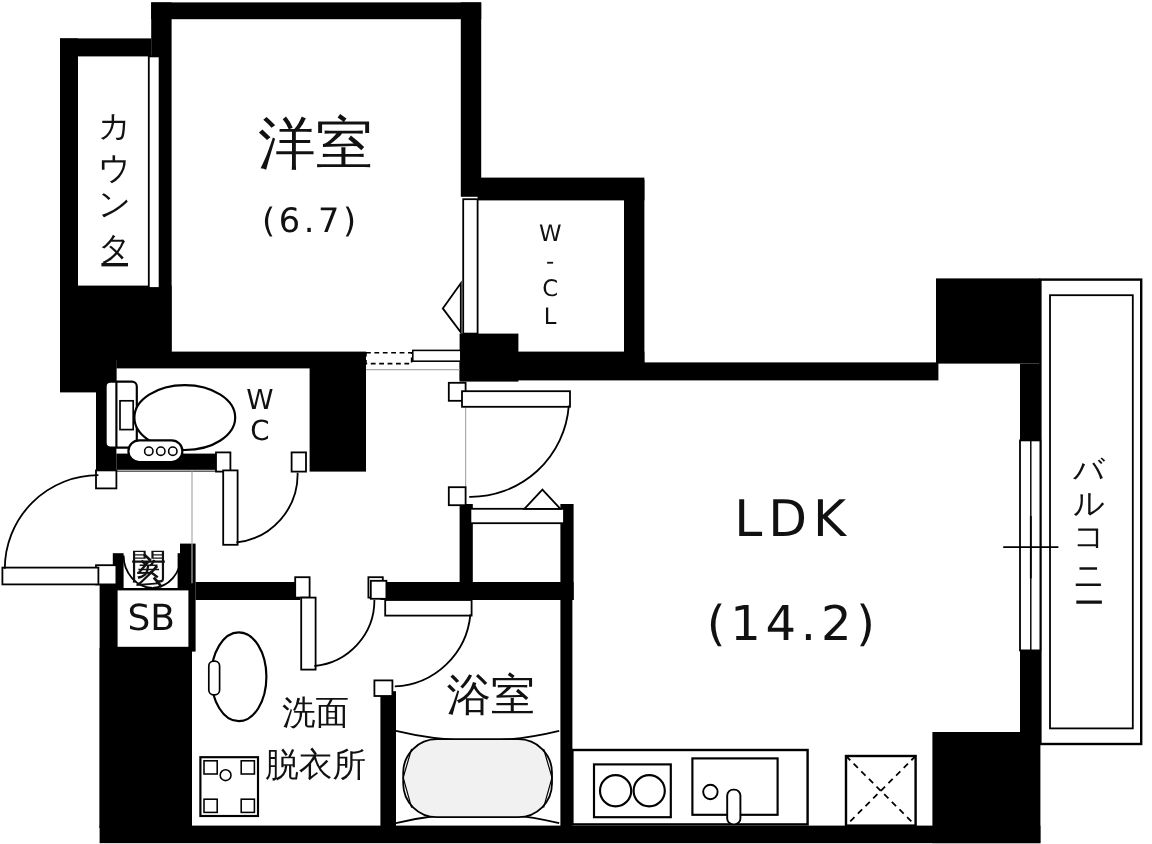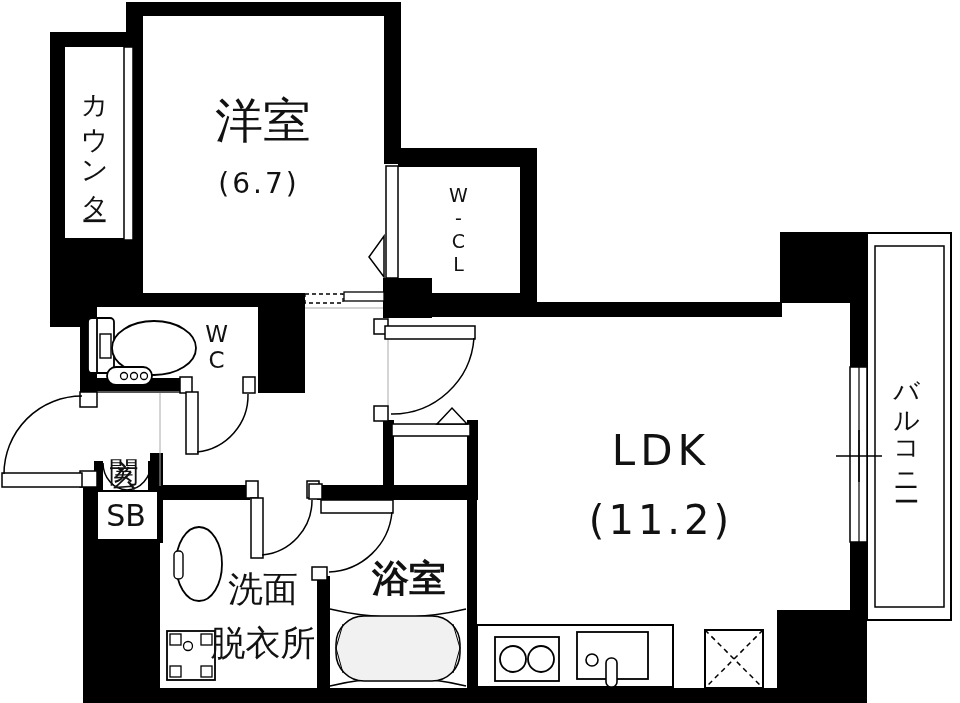--- a/index.html
+++ b/index.html
@@ -185,24 +185,24 @@
   <div class="lbl vert" style="left:95px;top:143px;font-size:27px;">カウンター</div>
 
   <div class="lbl vert" style="left:458px;top:230px;font-size:19px;letter-spacing:1px;">W-CL</div>
 
   <div class="lbl vert" style="left:216px;top:347px;font-size:23px;letter-spacing:0;">WC</div>
 
   <div class="lbl vert" style="left:124px;top:436px;font-size:29px;letter-spacing:0;">玄関</div>
 
   <div class="lbl" style="left:126px;top:516px;font-size:30px;">SB</div>
 
-  <div class="lbl" style="left:263px;top:616px;font-size:35px;">洗面
+  <div class="lbl" style="left:263px;top:616px;font-size:28px;">洗面
 脱衣所</div>
 
-  <div class="lbl" style="left:409px;top:579px;font-size:37px;font-weight:bold;">浴室</div>
-
-
-  <div class="lbl" style="left:661px;top:451px;font-size:42px;letter-spacing:5px;">LDK</div>
-  <div class="lbl num" style="left:661px;top:520px;font-size:40px;letter-spacing:4px;">(11.2)</div>
+  <div class="lbl" style="left:409px;top:579px;font-size:37px;">浴室</div>
+
+
+  <div class="lbl" style="left:661px;top:432px;font-size:42px;letter-spacing:5px;">LDK</div>
+  <div class="lbl num" style="left:661px;top:520px;font-size:40px;letter-spacing:4px;">(14.2)</div>
 
   <div class="lbl vert" style="left:907px;top:426px;font-size:26px;">バルコニー</div>
 
 </div>
 
 </body></html>

